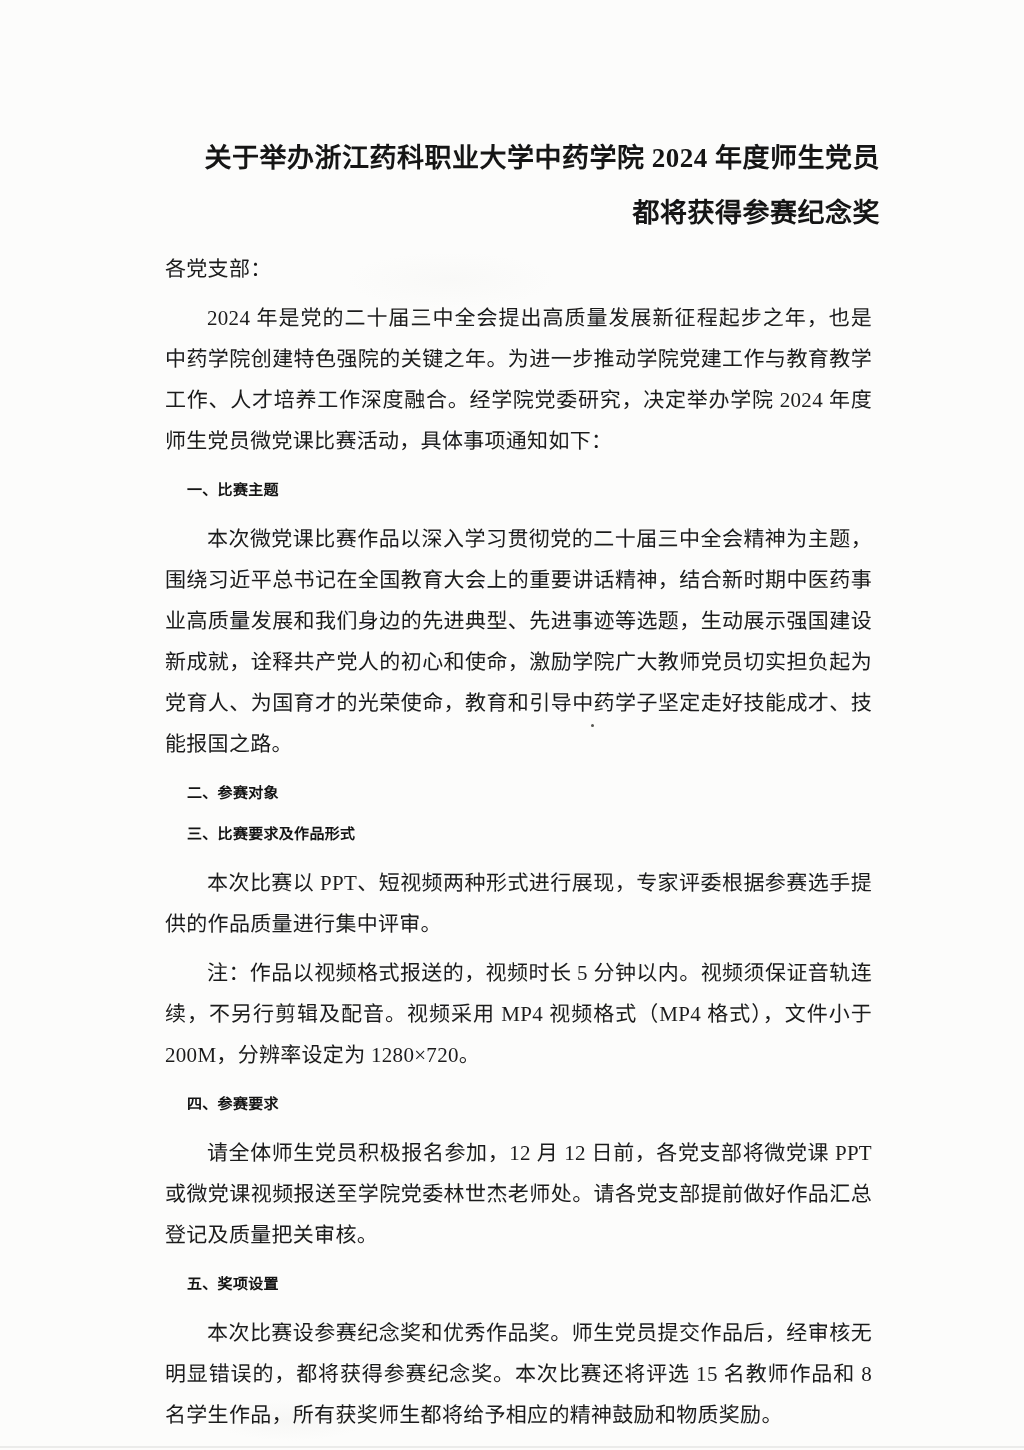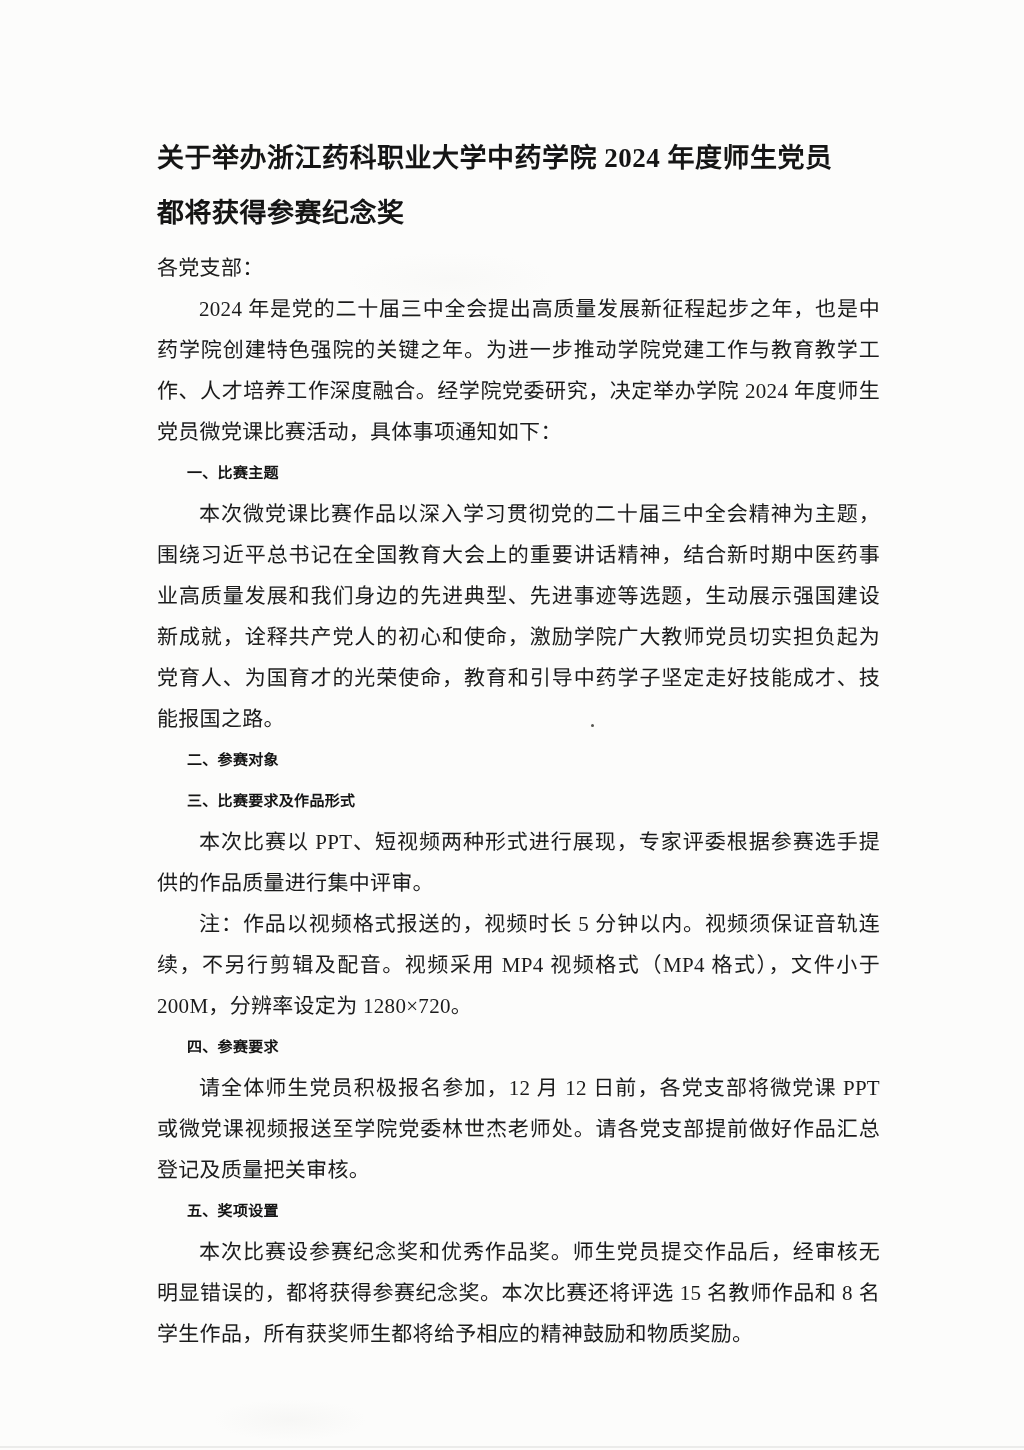--- a/index.html
+++ b/index.html
@@ -25,35 +25,35 @@
     position: absolute;
     left: 157px;
     top: 131px;
     width: 723px;
   }
   .doc-title {
     margin: 0;
     font-size: 27px;
     font-weight: 700;
     line-height: 55px;
-    text-align: left;
+    text-align: right;
     letter-spacing: 0.5px;
     color: #151515;
   }
   .doc-title .title-line {
     display: block;
   }
   .doc-body {
     margin-top: 7px;
     font-size: 21px;
     line-height: 41px;
     letter-spacing: 0.3px;
   }
   .doc-body p {
-    margin: 0;
+    margin: 8px;
     text-indent: 2em;
     text-align: justify;
   }
   .doc-body p.no-indent {
     text-indent: 0;
   }
   .doc-body .sec-heading {
     margin: 0;
     font-size: 15px;
     font-weight: 700;

